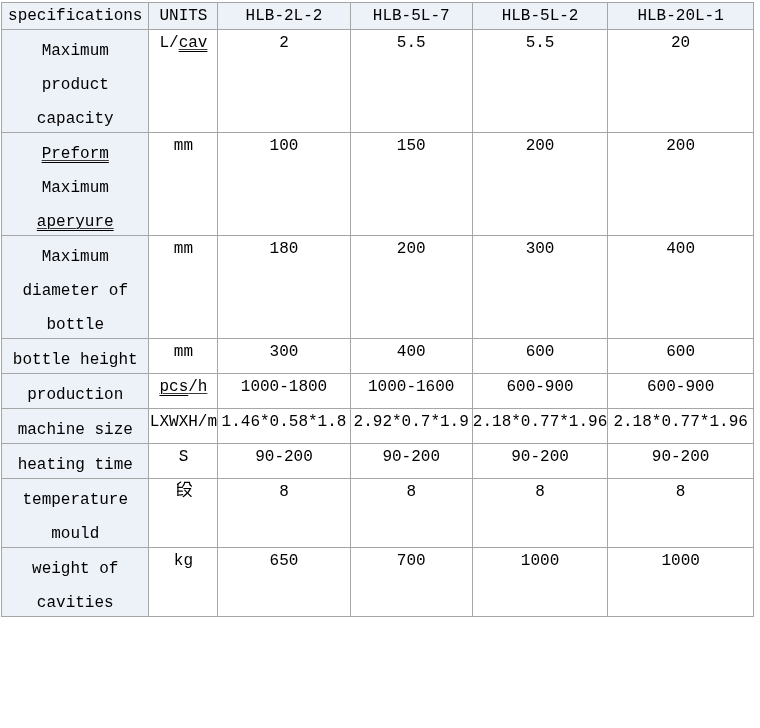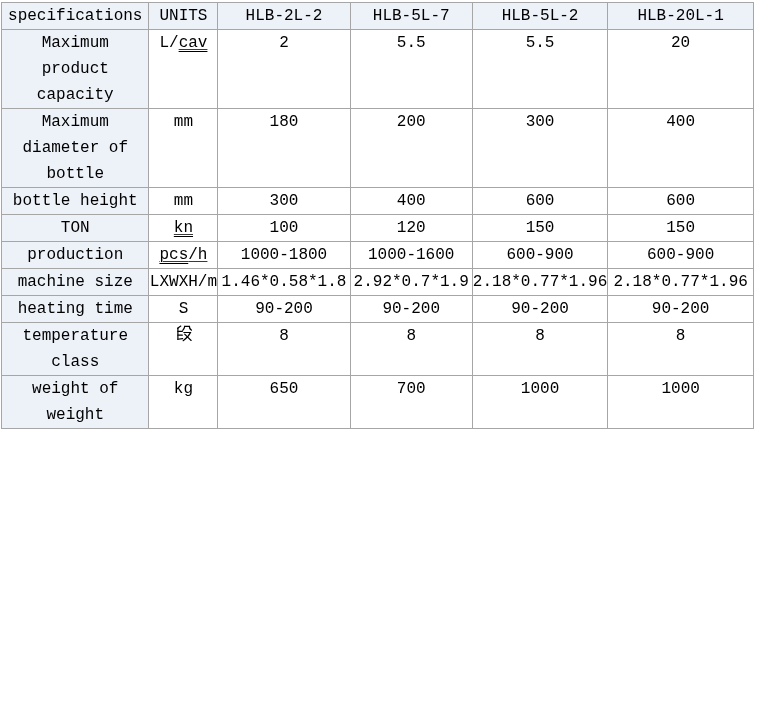--- a/index.html
+++ b/index.html
@@ -27,21 +27,21 @@
     line-height: 26px;
     color: #000000;
     text-align: center;
     vertical-align: top;
     overflow: hidden;
     white-space: nowrap;
   }
   .spec-table thead th { background: #edf1f8; }
   .spec-table td.spec-col { background: #edf1f8; }
   .spec-table td.value-col, .spec-table td.unit-col { background: #ffffff; }
-  .line { display: block; }
+  .line { display: block; margin-top: 8px; }
   
   .w {
     text-decoration-line: underline;
     text-decoration-style: wavy;
     text-decoration-color: #d40000;
     text-decoration-thickness: 1px;
     text-underline-offset: 4px;
     text-decoration: underline;
   }
   
@@ -91,20 +91,32 @@
             <div class="line">capacity</div>
           </td>
           <td class="unit-col">L/<span class="w"><span class="u">cav</span></span></td>
           <td class="value-col">2</td>
           <td class="value-col">5.5</td>
           <td class="value-col">5.5</td>
           <td class="value-col">20</td>
         </tr>
         <tr>
           <td class="spec-col">
+            <div class="line"><span class="w"><span class="u">Preform</span></span></div>
+            <div class="line">Maximum</div>
+            <div class="line"><span class="w"><span class="u">aperyure</span></span></div>
+          </td>
+          <td class="unit-col">mm</td>
+          <td class="value-col">100</td>
+          <td class="value-col">150</td>
+          <td class="value-col">200</td>
+          <td class="value-col">200</td>
+        </tr>
+        <tr>
+          <td class="spec-col">
             <div class="line">Maximum</div>
             <div class="line">diameter of</div>
             <div class="line">bottle</div>
           </td>
           <td class="unit-col">mm</td>
           <td class="value-col">180</td>
           <td class="value-col">200</td>
           <td class="value-col">300</td>
           <td class="value-col">400</td>
         </tr>
@@ -113,30 +125,20 @@
             <div class="line">bottle height</div>
           </td>
           <td class="unit-col">mm</td>
           <td class="value-col">300</td>
           <td class="value-col">400</td>
           <td class="value-col">600</td>
           <td class="value-col">600</td>
         </tr>
         <tr>
           <td class="spec-col">
-            <div class="line">TON</div>
-          </td>
-          <td class="unit-col"><span class="w"><span class="u">kn</span></span></td>
-          <td class="value-col">100</td>
-          <td class="value-col">120</td>
-          <td class="value-col">150</td>
-          <td class="value-col">150</td>
-        </tr>
-        <tr>
-          <td class="spec-col">
             <div class="line">production</div>
           </td>
           <td class="unit-col"><span class="w"><span class="u">pcs</span></span><span class="u">/h</span></td>
           <td class="value-col">1000-1800</td>
           <td class="value-col">1000-1600</td>
           <td class="value-col">600-900</td>
           <td class="value-col">600-900</td>
         </tr>
         <tr>
           <td class="spec-col">
@@ -154,21 +156,21 @@
           </td>
           <td class="unit-col">S</td>
           <td class="value-col">90-200</td>
           <td class="value-col">90-200</td>
           <td class="value-col">90-200</td>
           <td class="value-col">90-200</td>
         </tr>
         <tr>
           <td class="spec-col">
             <div class="line">temperature</div>
-            <div class="line">class</div>
+            <div class="line">mould</div>
           </td>
           <td class="unit-col"><svg viewBox="0 0 100 100" width="17" height="17" class="cjk-glyph">
               <path d="M34 6 L15 19" fill="none" stroke="#000" stroke-width="7" stroke-linecap="round"></path>
               <path d="M17 19 L17 84" fill="none" stroke="#000" stroke-width="7" stroke-linecap="round"></path>
               <path d="M17 38 L43 38" fill="none" stroke="#000" stroke-width="7" stroke-linecap="round"></path>
               <path d="M17 60 L43 60" fill="none" stroke="#000" stroke-width="7" stroke-linecap="round"></path>
               <path d="M17 84 L45 80" fill="none" stroke="#000" stroke-width="7" stroke-linecap="round"></path>
               <path d="M57 8 L85 8" fill="none" stroke="#000" stroke-width="7" stroke-linecap="round"></path>
               <path d="M57 8 C55 20 51 27 46 31" fill="none" stroke="#000" stroke-width="7" stroke-linecap="round"></path>
               <path d="M85 8 C85 20 89 28 97 30" fill="none" stroke="#000" stroke-width="7" stroke-linecap="round"></path>
@@ -176,21 +178,21 @@
               <path d="M57 54 C70 68 83 80 95 91" fill="none" stroke="#000" stroke-width="7" stroke-linecap="round"></path>
             </svg><span class="sr">段</span></td>
           <td class="value-col">8</td>
           <td class="value-col">8</td>
           <td class="value-col">8</td>
           <td class="value-col">8</td>
         </tr>
         <tr>
           <td class="spec-col">
             <div class="line">weight of</div>
-            <div class="line">weight</div>
+            <div class="line">cavities</div>
           </td>
           <td class="unit-col">kg</td>
           <td class="value-col">650</td>
           <td class="value-col">700</td>
           <td class="value-col">1000</td>
           <td class="value-col">1000</td>
         </tr>
       </tbody>
   </table>
 </div>

